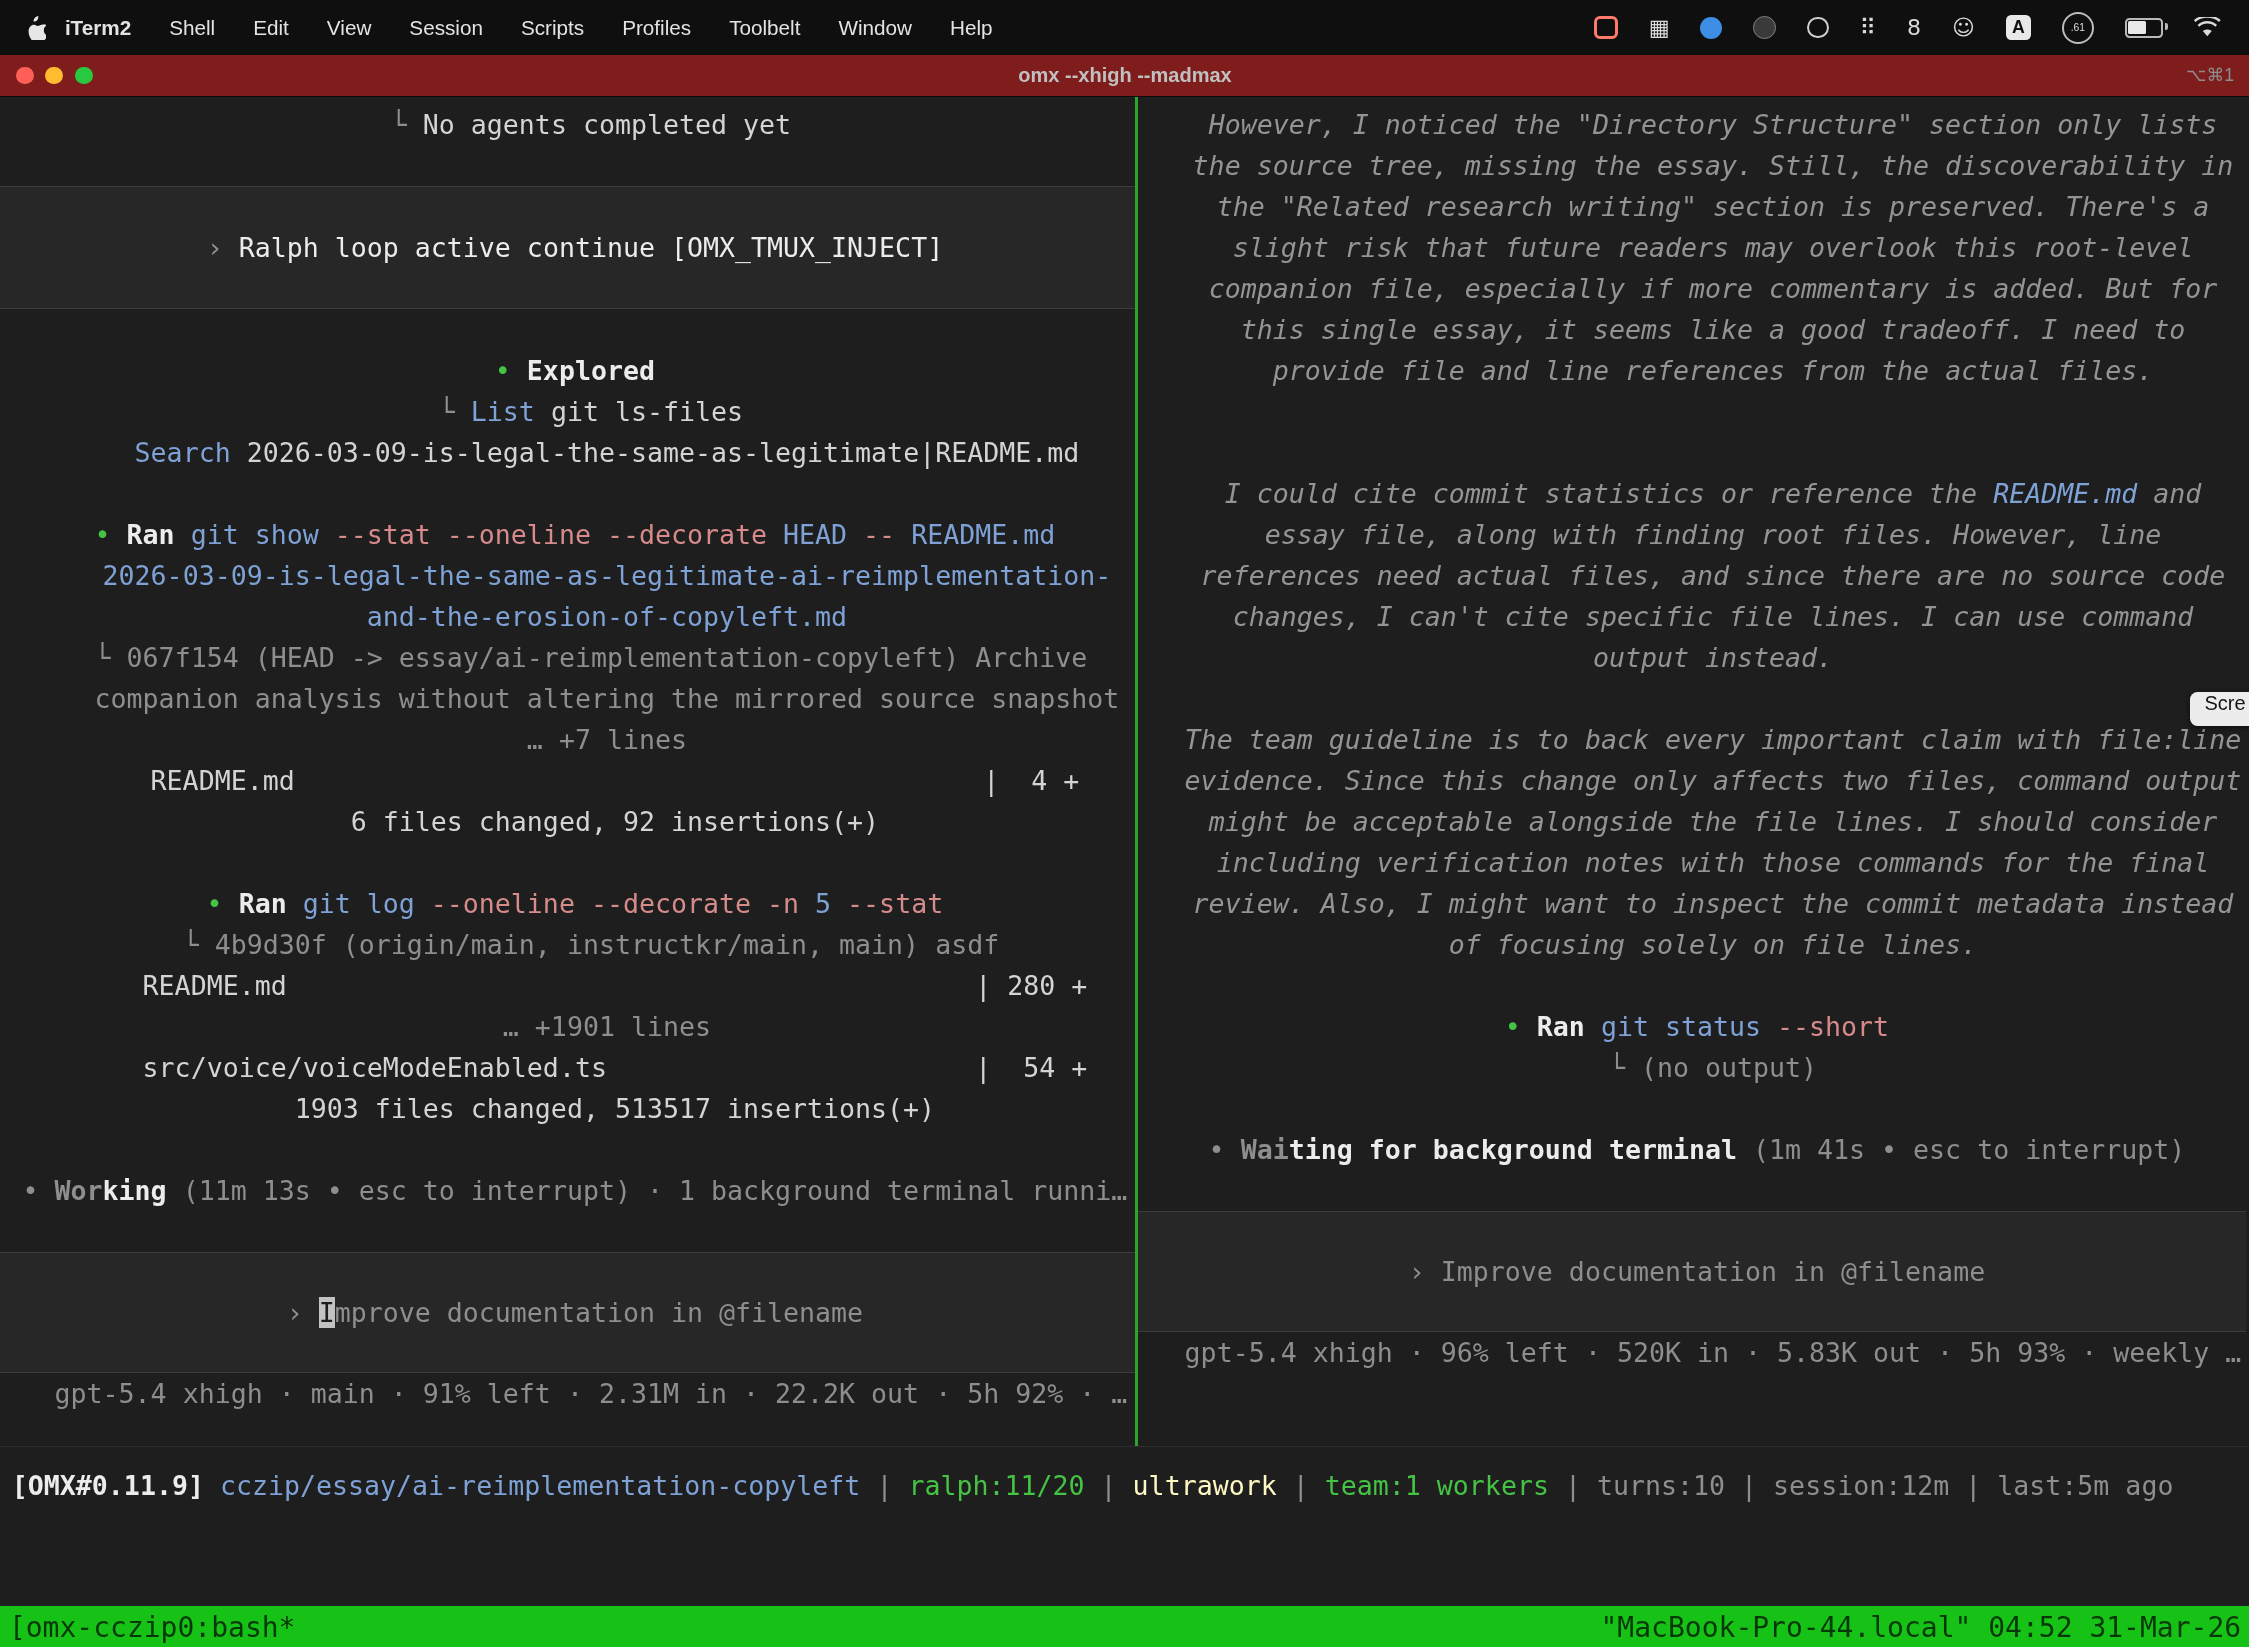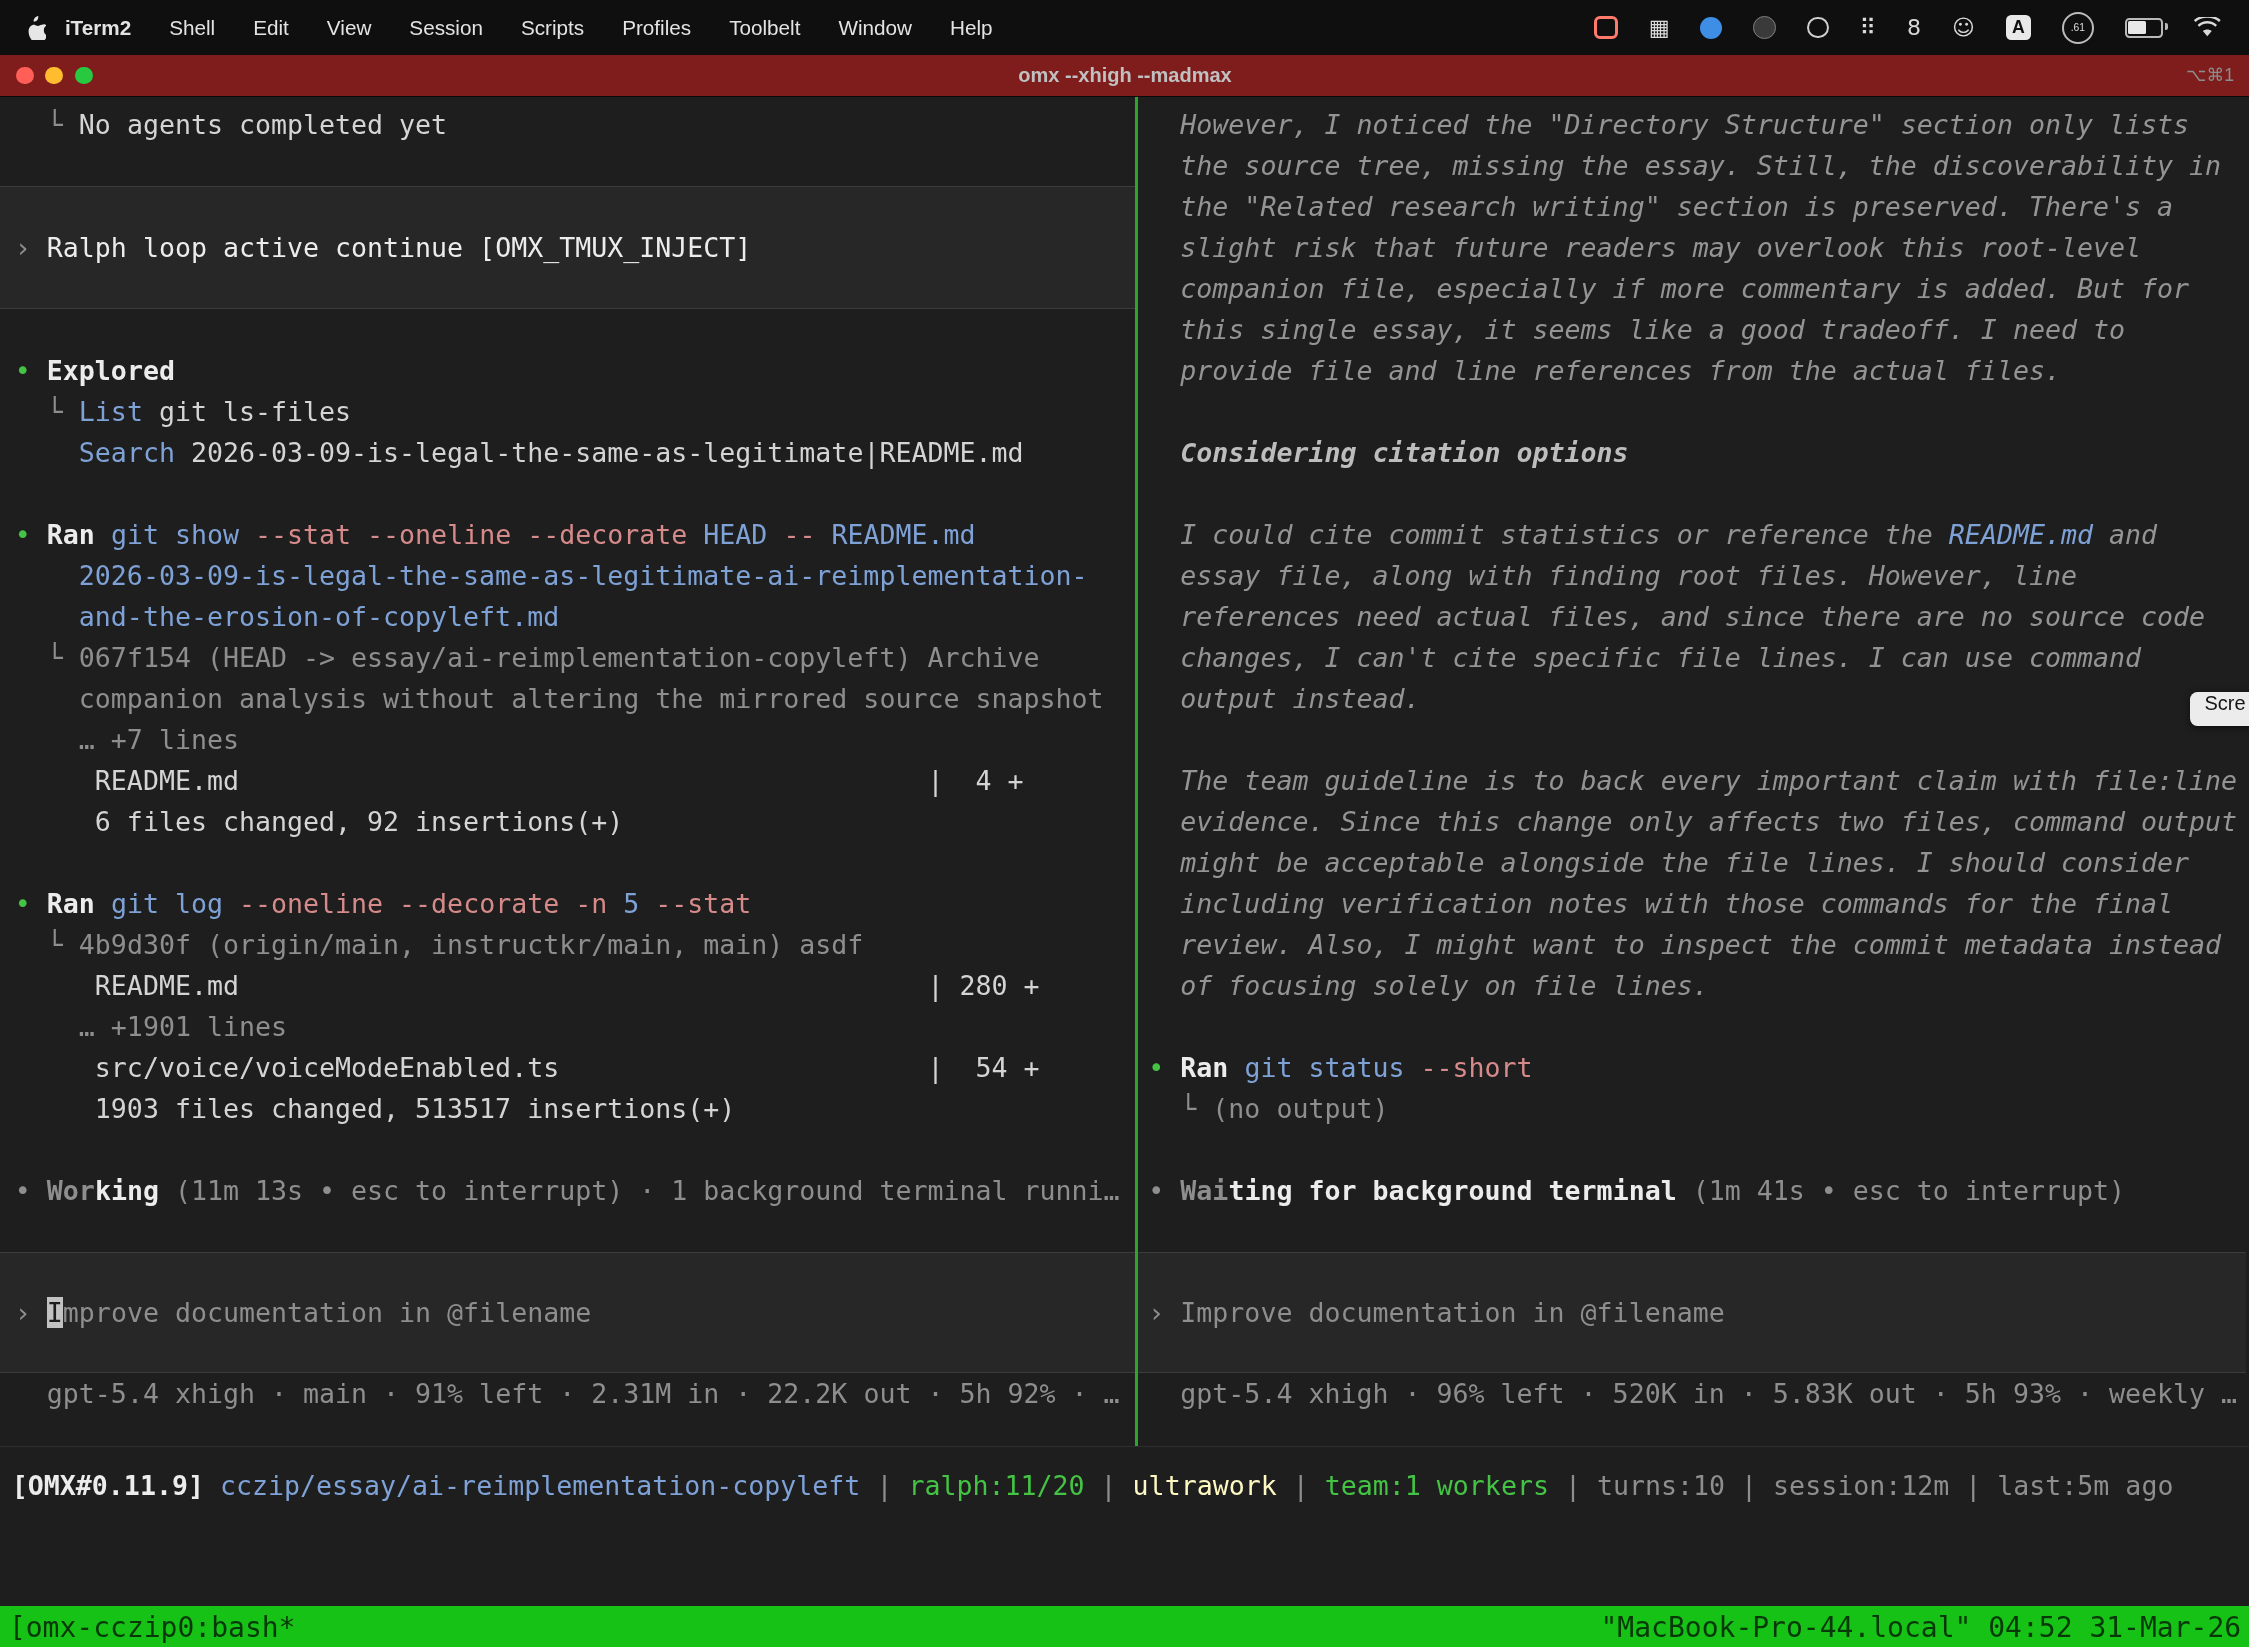--- a/index.html
+++ b/index.html
@@ -36,21 +36,21 @@
   .traffic{display:flex;gap:11.8px;margin-left:16px;z-index:2;}
   .tlb{width:17.7px;height:17.7px;border-radius:50%;}
   .tlb.red{background:#ff5f57;}.tlb.yellow{background:#febc2e;}.tlb.green{background:#28c840;}
   .wtitle{position:absolute;left:0;right:0;text-align:center;color:#c0c0c0;
     font:600 20px "Liberation Sans",sans-serif;}
   .wshortcut{margin-left:auto;margin-right:16px;color:#8d8d8d;z-index:2;
     font:17.7px "Liberation Sans",sans-serif;}
   
   .terminal{flex:0 0 auto;height:1349px;display:flex;background:#1e1e1e;
     border-bottom:1.5px solid #2e2e2e;}
-  .pane{overflow:hidden;box-sizing:border-box;}
+  .pane{overflow:hidden;box-sizing:border-box;text-align:center;}
   .pane-left{width:1135px;padding:7.4px 0 0 14.8px;}
   .vdivider{width:3px;flex:0 0 auto;background:#2ba52b;}
   .pane-right{flex:1;padding:7.4px 4.4px 0 10.3px;}
   .tl{height:41px;line-height:41px;font-size:26.6px;color:#d4d4d4;white-space:pre;overflow:hidden;}
   .box{background:#272727;border-top:1.5px solid #3c3c3c;border-bottom:1.5px solid #3c3c3c;}
   .pane-left .box{margin-left:-14.8px;padding:39px 0 39px 14.8px;}
   .pane-right .box{margin-left:-10.3px;padding:39px 0 39px 10.3px;}
   .box.ralph{padding-top:40px;padding-bottom:40px;}
   
   .lit{color:#949494;font-style:italic;}
@@ -175,21 +175,20 @@
   <div class="pane pane-right">
     <div>
         <div class="tl"><span>  </span><span class="lit">However, I noticed the "Directory Structure" section only lists</span></div>
         <div class="tl"><span>  </span><span class="lit">the source tree, missing the essay. Still, the discoverability in</span></div>
         <div class="tl"><span>  </span><span class="lit">the "Related research writing" section is preserved. There's a</span></div>
         <div class="tl"><span>  </span><span class="lit">slight risk that future readers may overlook this root-level</span></div>
         <div class="tl"><span>  </span><span class="lit">companion file, especially if more commentary is added. But for</span></div>
         <div class="tl"><span>  </span><span class="lit">this single essay, it seems like a good tradeoff. I need to</span></div>
         <div class="tl"><span>  </span><span class="lit">provide file and line references from the actual files.</span></div>
         <div class="tl"></div>
-        <div class="tl"><span>  </span><span class="litb">Considering citation options</span></div>
         <div class="tl"></div>
         <div class="tl"><span>  </span><span class="lit">I could cite commit statistics or reference the </span><span class="lit blue">README.md</span><span class="lit"> and</span></div>
         <div class="tl"><span>  </span><span class="lit">essay file, along with finding root files. However, line</span></div>
         <div class="tl"><span>  </span><span class="lit">references need actual files, and since there are no source code</span></div>
         <div class="tl"><span>  </span><span class="lit">changes, I can't cite specific file lines. I can use command</span></div>
         <div class="tl"><span>  </span><span class="lit">output instead.</span></div>
         <div class="tl"></div>
         <div class="tl"><span>  </span><span class="lit">The team guideline is to back every important claim with file:line</span></div>
         <div class="tl"><span>  </span><span class="lit">evidence. Since this change only affects two files, command output</span></div>
         <div class="tl"><span>  </span><span class="lit">might be acceptable alongside the file lines. I should consider</span></div>

